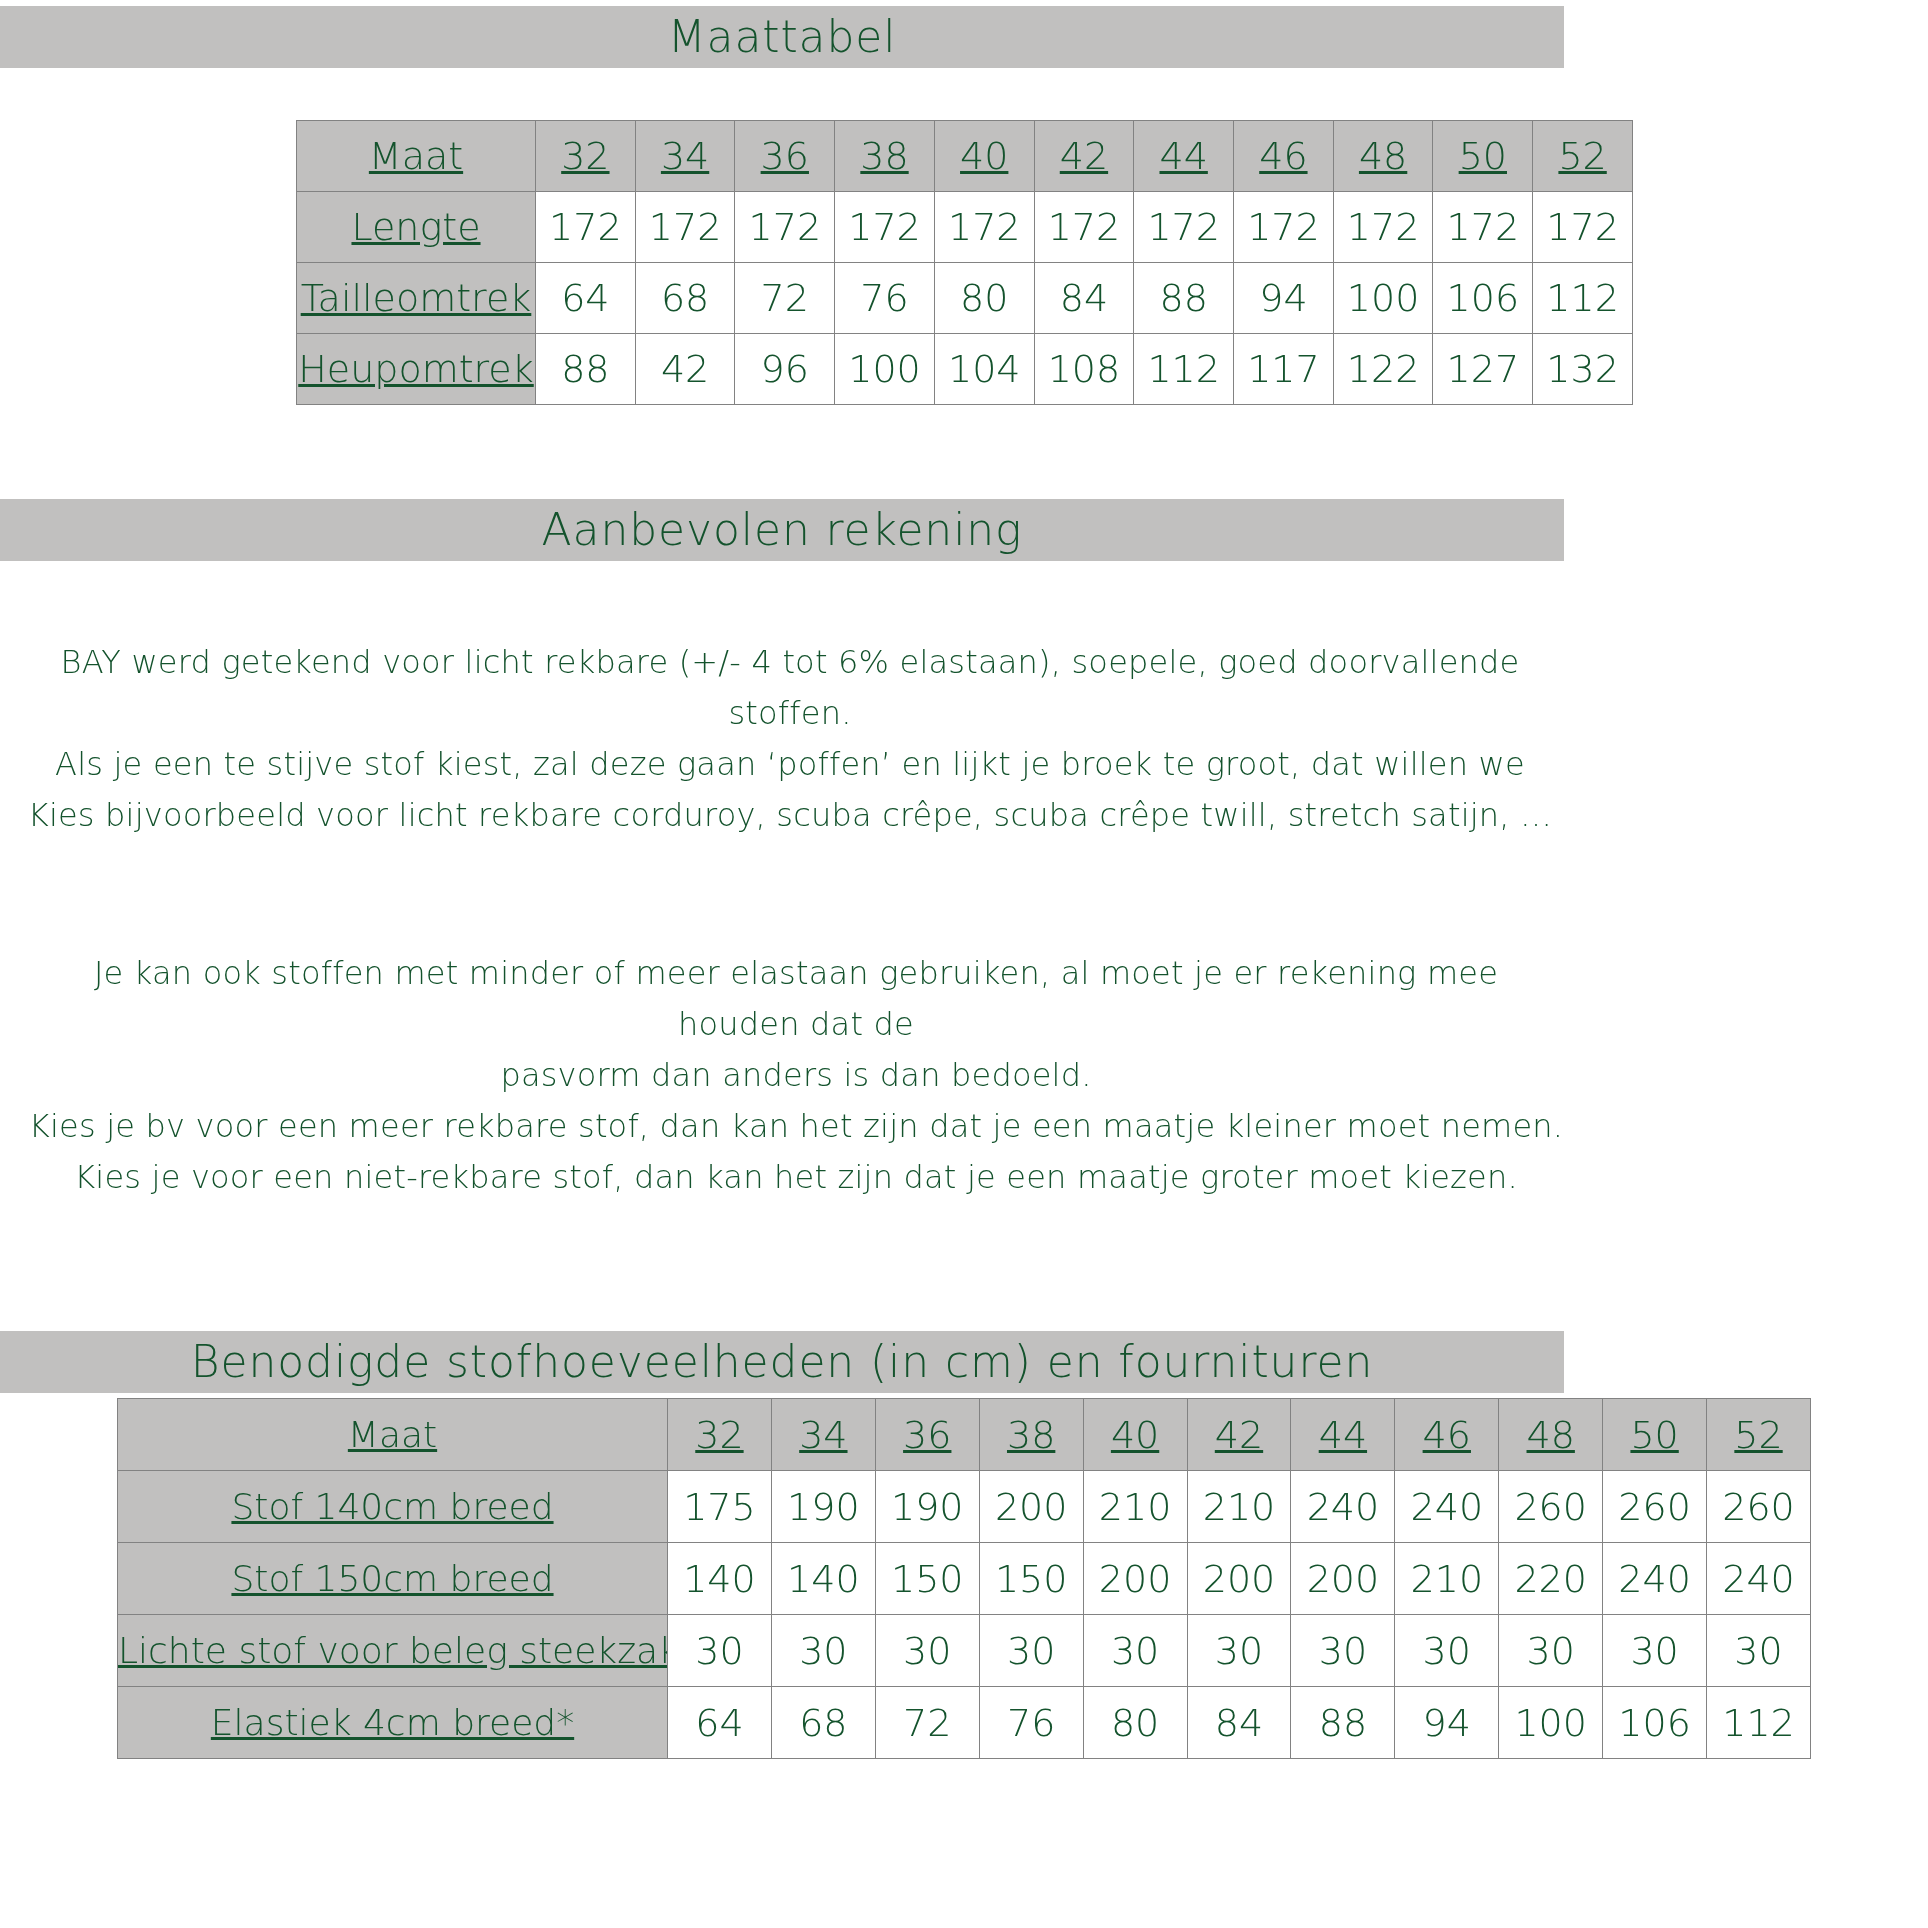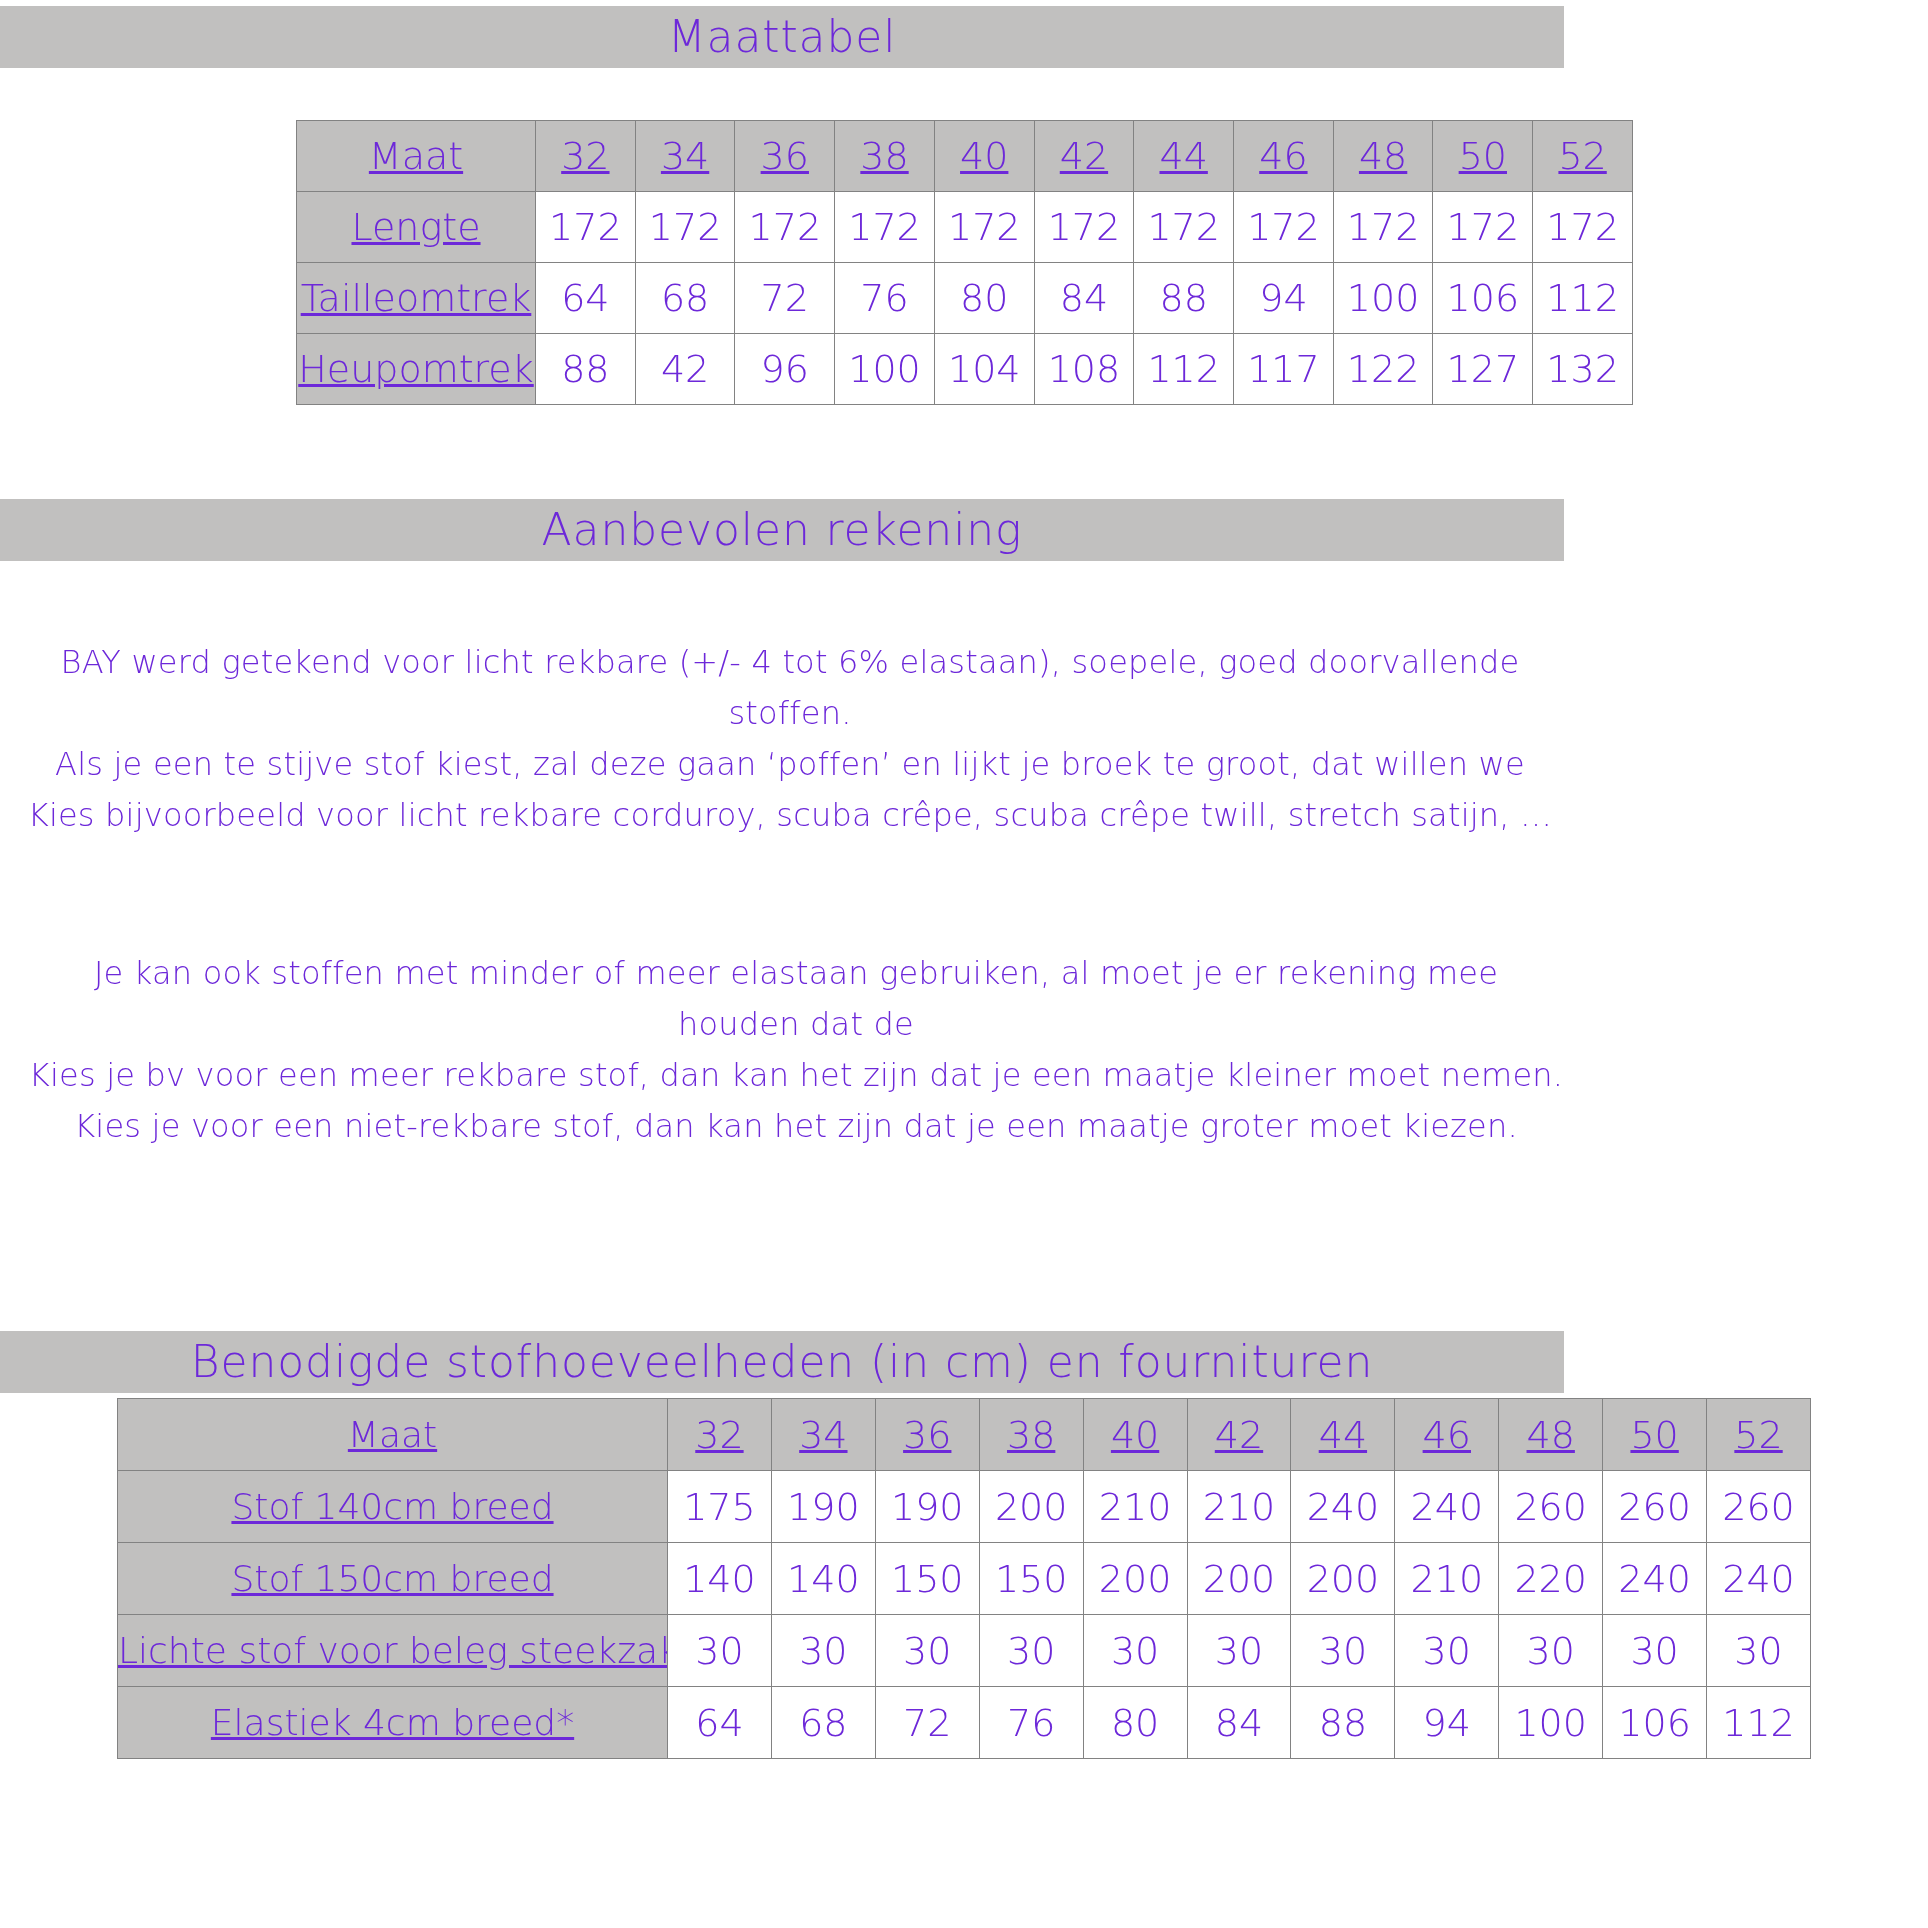--- a/index.html
+++ b/index.html
@@ -8,21 +8,21 @@
     background: #ffffff;
     width: 1928px;
     height: 1928px;
     overflow: hidden;
   }
   .page {
     position: relative;
     width: 1564px;
     height: 1928px;
     background: #ffffff;
-    color: #6d28d9;
+    color: #14532d;
     font-family: "DejaVu Sans", "Liberation Sans", sans-serif;
     font-weight: 200;
   }
   .section-bar {
     position: absolute;
     left: 0;
     right: 0;
     height: 62px;
     background: #c1c0bf;
     text-align: center;
@@ -148,20 +148,21 @@
   <div class="section-bar" id="bar-stoffen">Aanbevolen rekening</div>
 
   <div class="para" id="para-1">
     <div class="line">BAY werd getekend voor licht rekbare (+/- 4 tot 6% elastaan), soepele, goed doorvallende stoffen.</div>
     <div class="line">Als je een te stijve stof kiest, zal deze gaan ‘poffen’ en lijkt je broek te groot, dat willen we</div>
     <div class="line">Kies bijvoorbeeld voor licht rekbare corduroy, scuba crêpe, scuba crêpe twill, stretch satijn, …</div>
   </div>
 
   <div class="para" id="para-2">
     <div class="line">Je kan ook stoffen met minder of meer elastaan gebruiken, al moet je er rekening mee houden dat de</div>
+    <div class="line">pasvorm dan anders is dan bedoeld.</div>
     <div class="line">Kies je bv voor een meer rekbare stof, dan kan het zijn dat je een maatje kleiner moet nemen.</div>
     <div class="line">Kies je voor een niet-rekbare stof, dan kan het zijn dat je een maatje groter moet kiezen.</div>
   </div>
 
   <div class="section-bar" id="bar-benodigd">Benodigde stofhoeveelheden (in cm) en fournituren</div>
 
   <table class="data-table" id="fabric-table">
       <thead>
         <tr>
           <th class="label-col label-cell">Maat</th>

